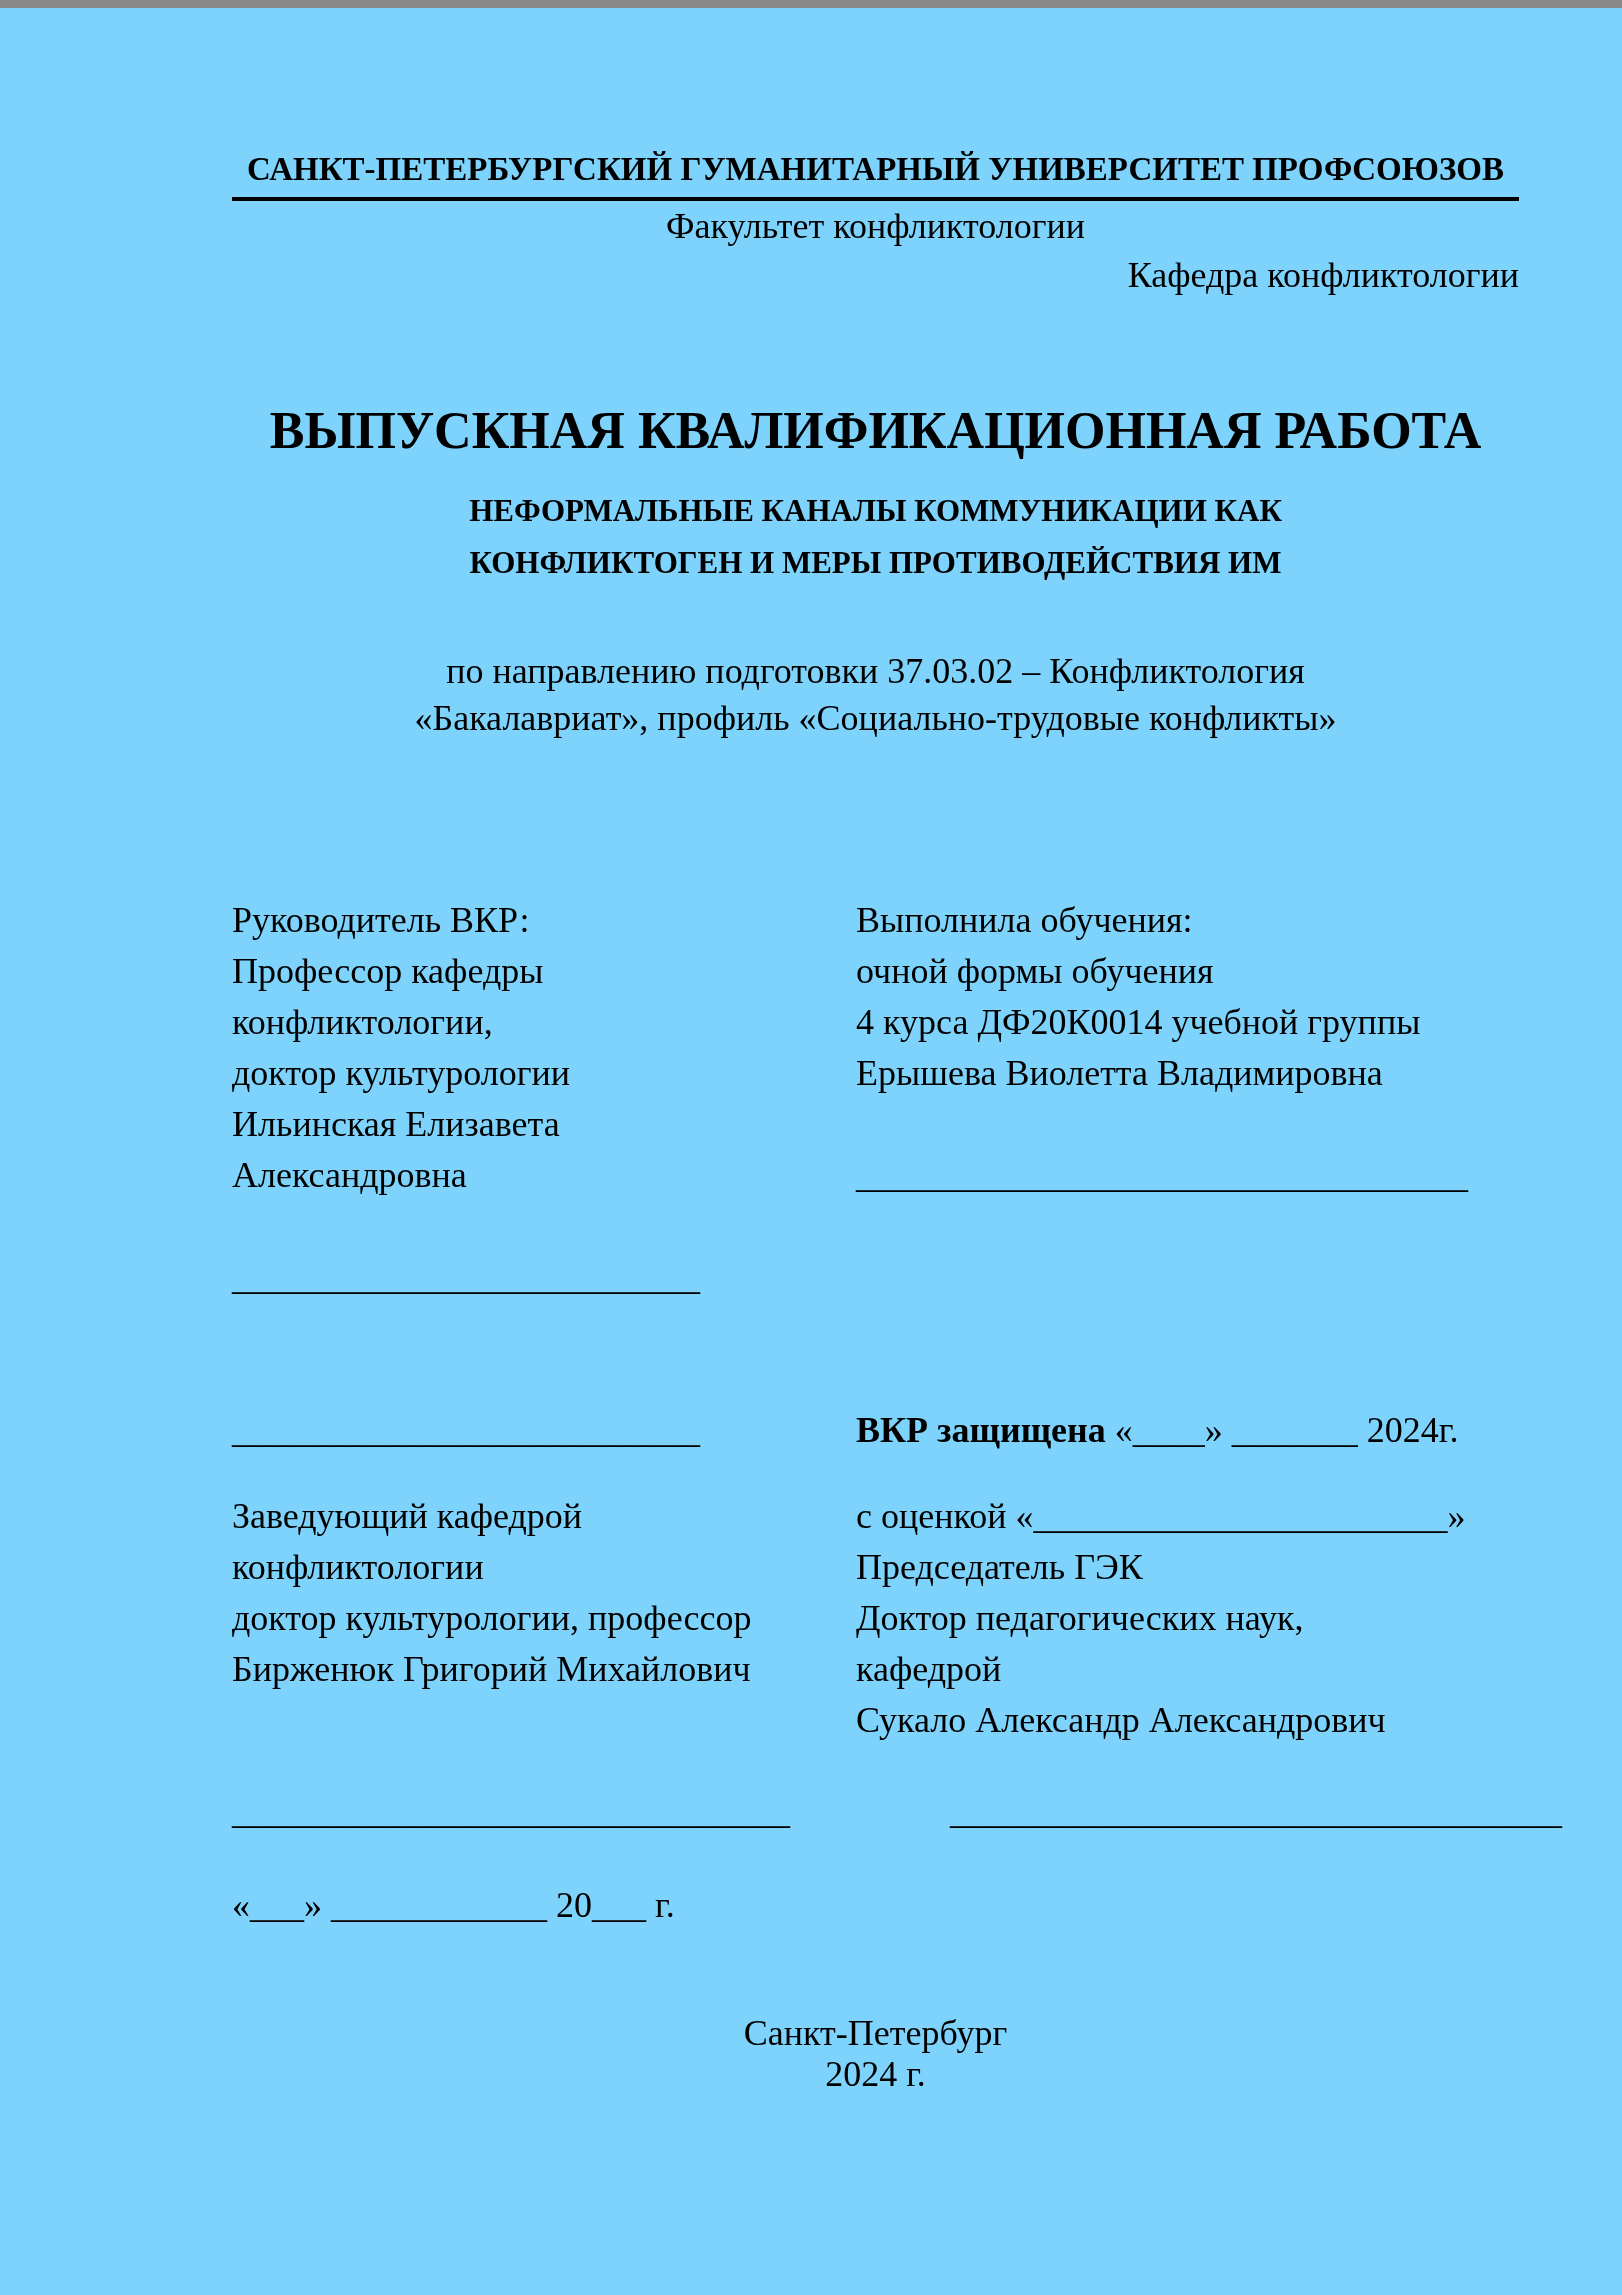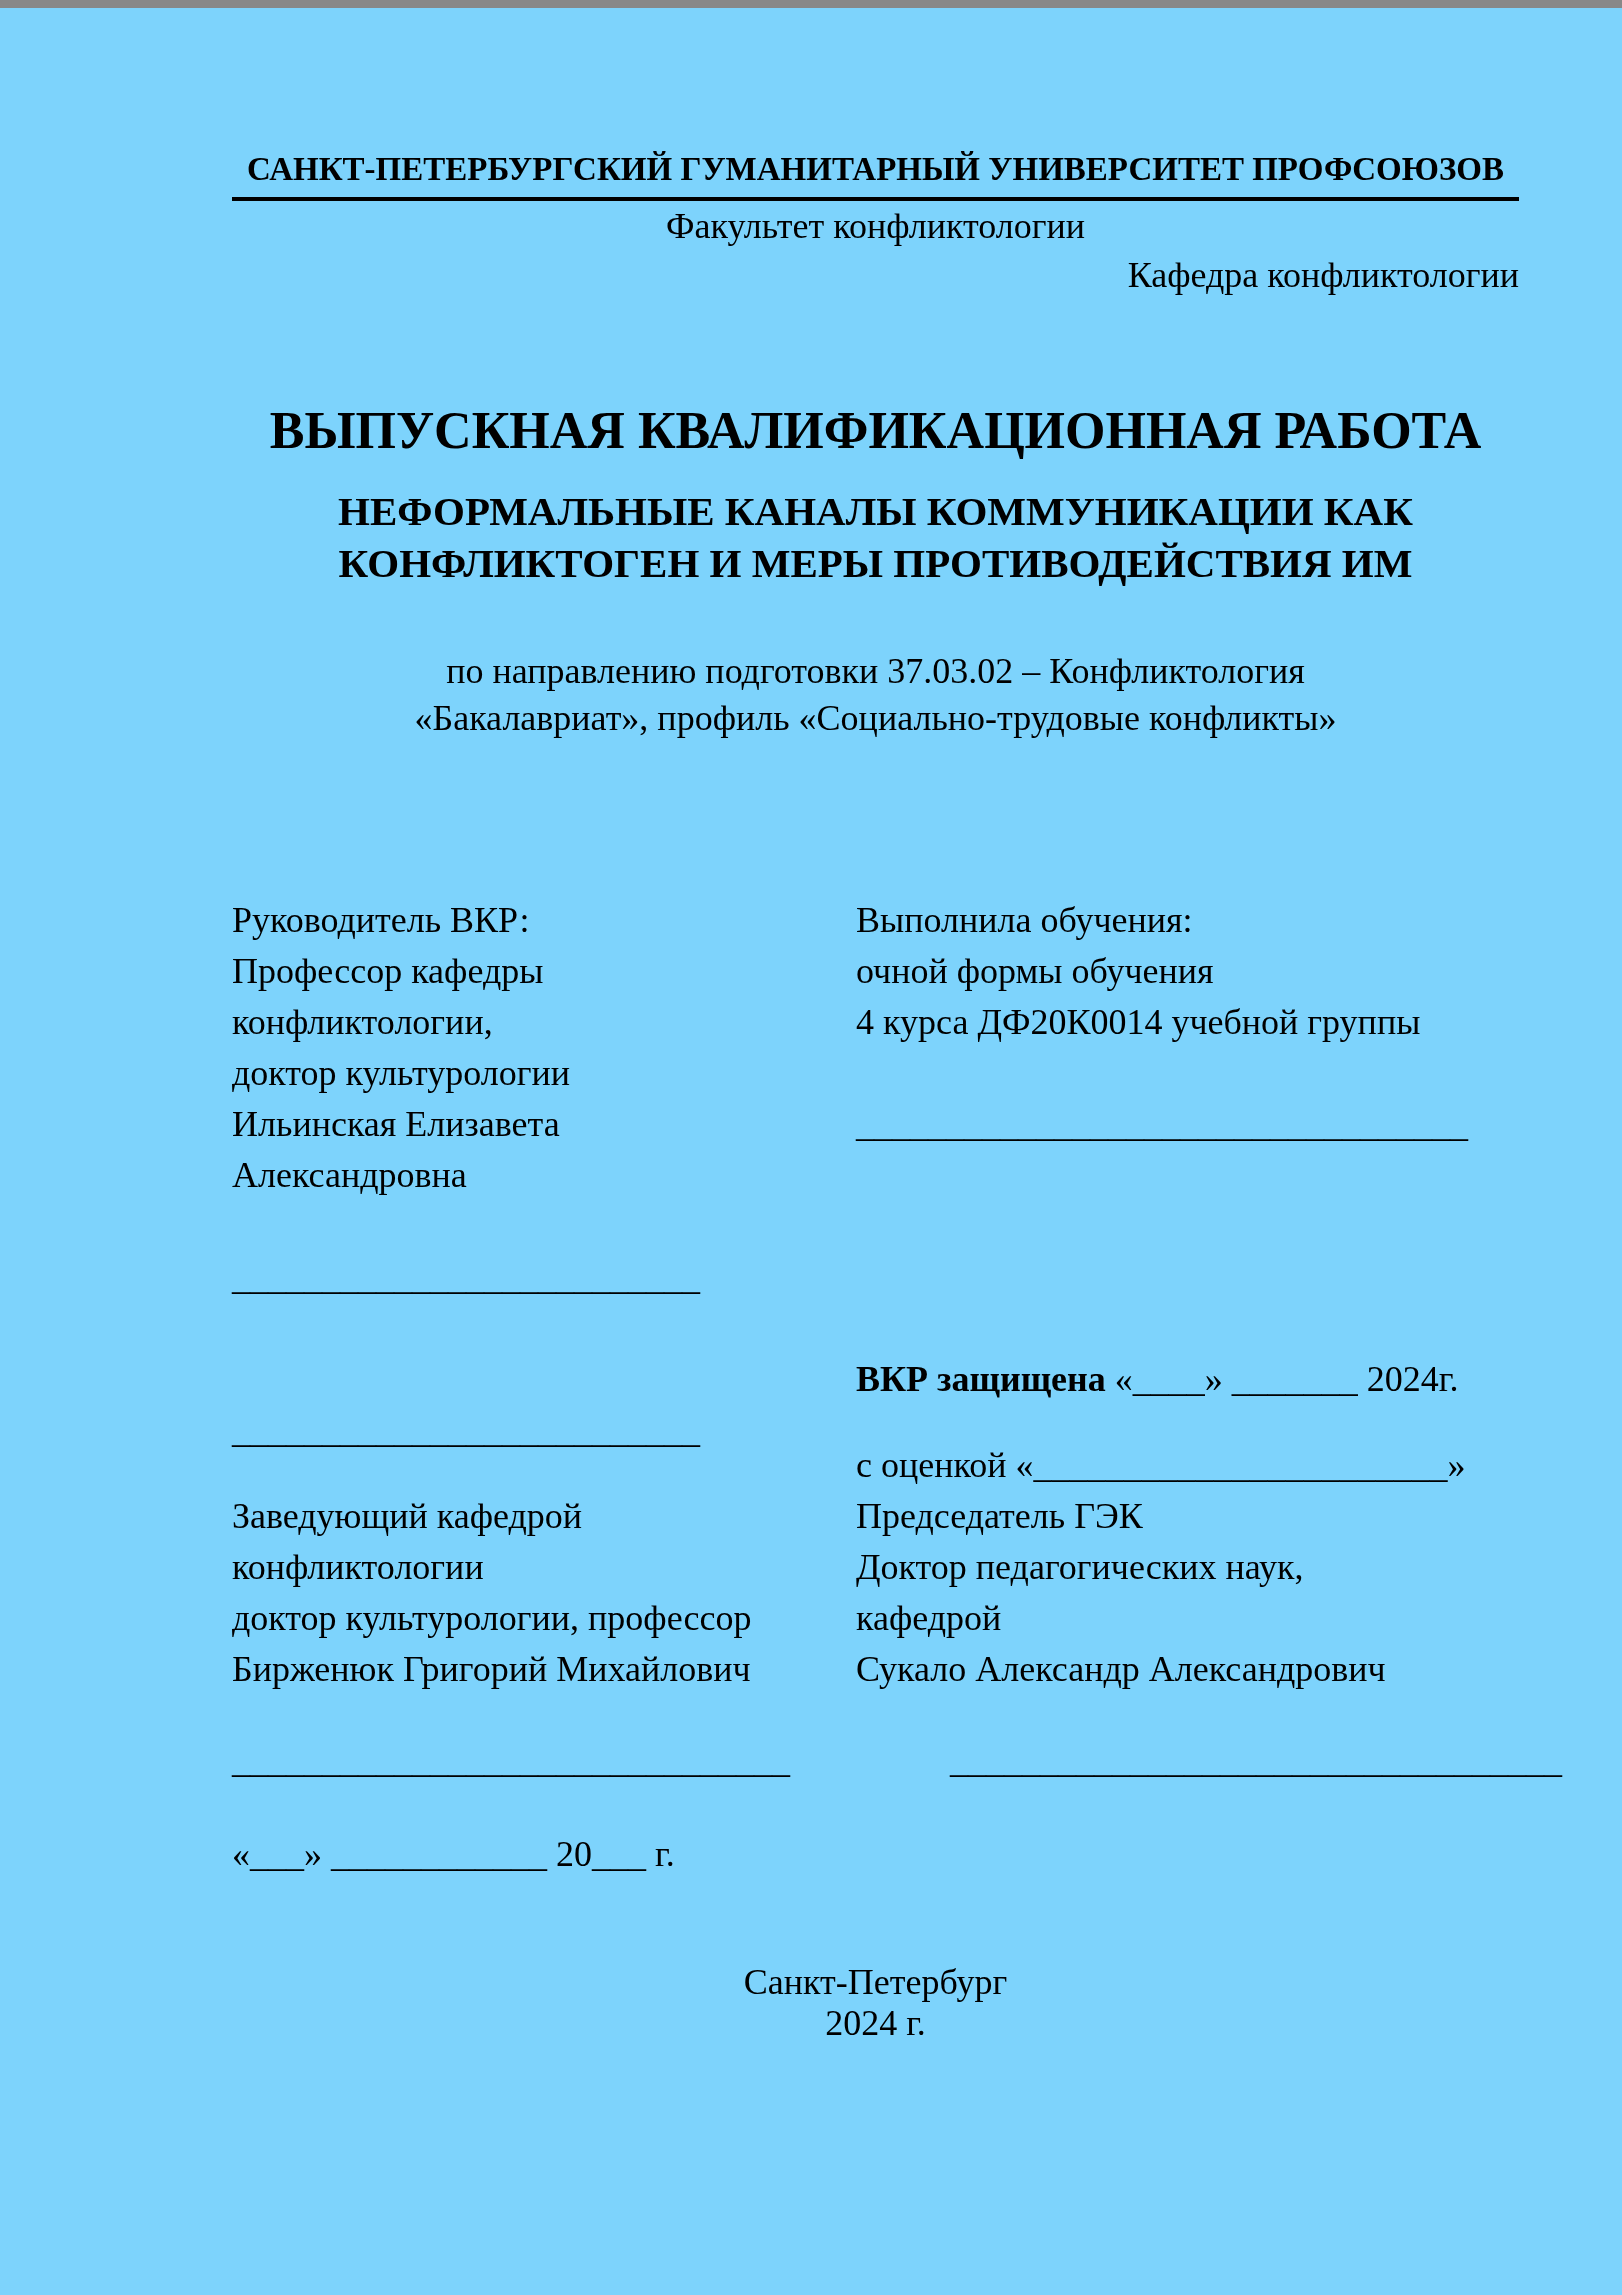--- a/index.html
+++ b/index.html
@@ -44,21 +44,21 @@
   .worktype{
     margin-top:112px;
     font-weight:bold;
     font-size:52px;
     line-height:44px;
     text-align:center;
   }
   .thesis-title{
     margin-top:32px;
     font-weight:bold;
-    font-size:41px;
+    font-size:31px;
     line-height:52px;
     text-align:center;
   }
   .program{
     margin-top:59px;
     line-height:47px;
     text-align:center;
   }
   .columns{
     margin-top:153px;
@@ -128,20 +128,21 @@
         <div class="ln">Заведующий кафедрой</div>
         <div class="ln">конфликтологии</div>
         <div class="ln">доктор культурологии, профессор</div>
         <div class="ln">Бирженюк Григорий Михайлович</div>
       </div>
       <div class="col-gap"></div>
       <div class="col-right">
         <div class="ln">Выполнила обучения:</div>
         <div class="ln">очной формы обучения</div>
         <div class="ln">4 курса ДФ20К0014 учебной группы</div>
+        <div class="ln">Ерышева Виолетта Владимировна</div>
         <div class="sp65"></div>
         <div class="ln">__________________________________</div>
         <div class="sp65"></div>
         <div class="sp65"></div>
         <div class="sp65"></div>
         <div class="sp65"></div>
         <div class="ln"><span class="bold">ВКР защищена</span><span> «____» _______ 2024г.</span></div>
         <div class="sp45"></div>
         <div class="ln">с оценкой «_______________________»</div>
         <div class="ln">Председатель ГЭК</div>

